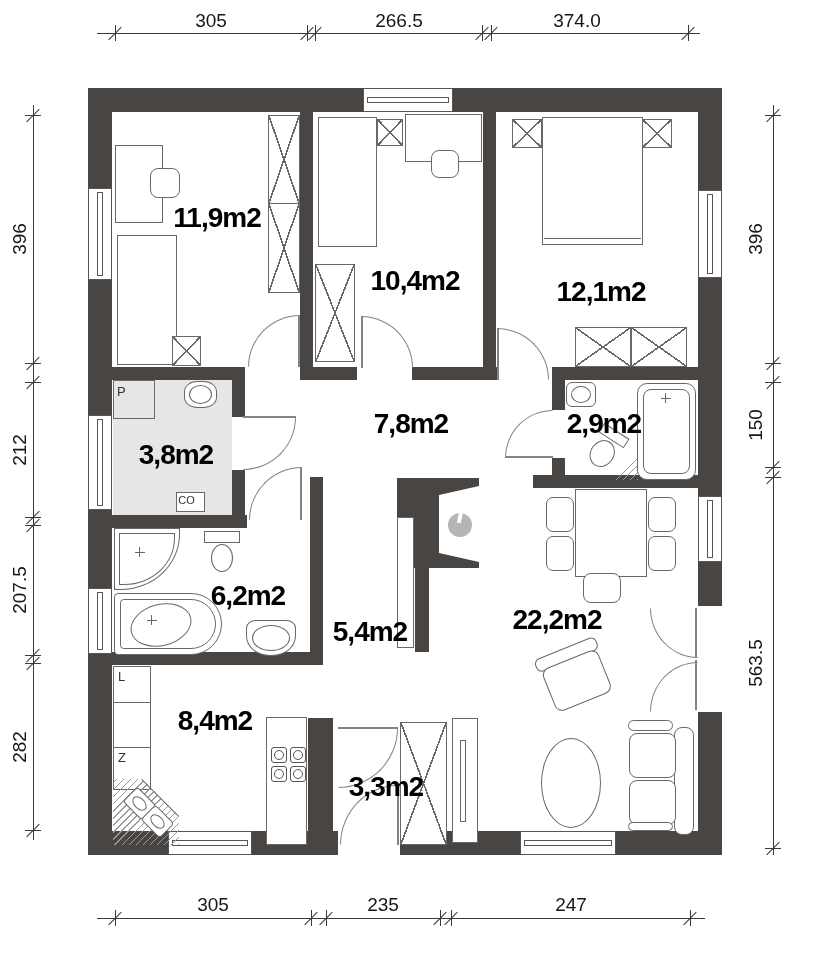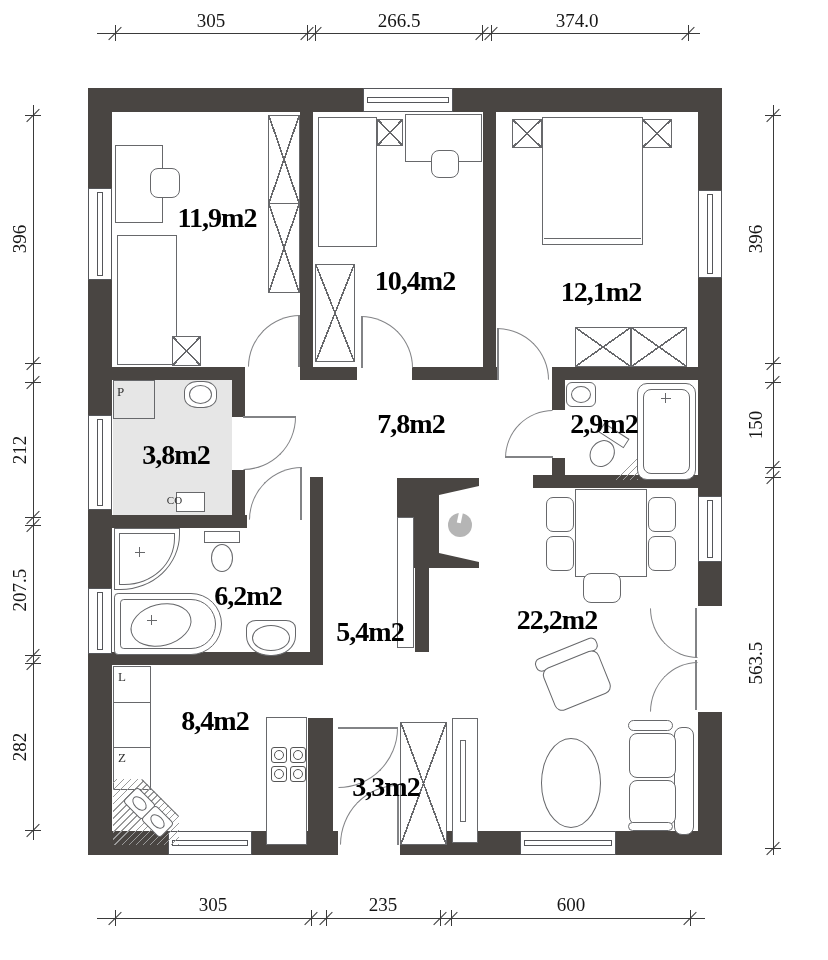--- a/index.html
+++ b/index.html
@@ -1,17 +1,17 @@
 <!DOCTYPE html>
 <html style="--wall: #494542; --util-floor: #e6e6e6; --fire-dot: #b5b5b5;"><head>
 <meta charset="utf-8">
 <style>
   html,body{margin:0;padding:0;background:#fff;}
   .plan{position:relative;width:828px;height:960px;background:#fff;overflow:hidden;
-        font-family:Liberation Serif, serif;}
+        font-family:Liberation Sans, sans-serif;}
   .abs{position:absolute;}
   .wall{position:absolute;background:var(--wall,#494542);}
   .o{position:absolute;border:1.3px solid #67686b;background:#fff;box-sizing:border-box;}
   .nb{background:transparent;}
   .r4{border-radius:4px;} .r6{border-radius:6px;} .r8{border-radius:8px;} .r50{border-radius:50%;}
   .ln{position:absolute;background:#67686b;}
   .leaf{position:absolute;background:#828386;}
   .xbox{position:absolute;border:1.3px solid #67686b;background-color:#fff;box-sizing:border-box;
     background-image:
       linear-gradient(to top right, transparent calc(50% - .8px), #67686b calc(50% - .8px) calc(50% + .8px), transparent calc(50% + .8px)),
@@ -69,21 +69,21 @@
   <div class="tv" style="left:326px;top:910px;"></div>
   <div class="td" style="left:317px;top:918px;"></div>
   <div class="tv" style="left:440px;top:910px;"></div>
   <div class="td" style="left:431px;top:918px;"></div>
   <div class="tv" style="left:451px;top:910px;"></div>
   <div class="td" style="left:442px;top:918px;"></div>
   <div class="tv" style="left:690px;top:910px;"></div>
   <div class="td" style="left:681px;top:918px;"></div>
   <div class="dlabel" style="left:213px;top:905px;">305</div>
   <div class="dlabel" style="left:383px;top:905px;">235</div>
-  <div class="dlabel" style="left:571px;top:905px;">600</div>
+  <div class="dlabel" style="left:571px;top:905px;">247</div>
 
   <div class="dline" style="left:33px;top:105px;width:1px;height:735px;"></div>
   <div class="th" style="left:25px;top:115px;"></div>
   <div class="td" style="left:24px;top:115px;"></div>
   <div class="th" style="left:25px;top:363px;"></div>
   <div class="td" style="left:24px;top:363px;"></div>
   <div class="th" style="left:25px;top:382px;"></div>
   <div class="td" style="left:24px;top:382px;"></div>
   <div class="th" style="left:25px;top:517px;"></div>
   <div class="td" style="left:24px;top:517px;"></div>
@@ -203,21 +203,21 @@
   <div class="ln" style="left:147px;top:620px;width:10px;height:1px;"></div>
   <div class="ln" style="left:151px;top:615px;width:1px;height:10px;"></div>
   <div class="o" style="left:246px;top:620px;width:50px;height:36px;border-radius:10px 10px 24px 24px / 8px 8px 20px 20px;"></div>
   <div class="o r50" style="left:252px;top:625px;width:38px;height:26px;"></div>
 
   <div class="o nb" style="left:113px;top:380px;width:42px;height:39px;"></div>
   <div class="small" style="left:117px;top:384px;">P</div>
   <div class="o" style="left:184px;top:381px;width:33px;height:27px;border-radius:40%;"></div>
   <div class="o r50" style="left:189px;top:385px;width:23px;height:19px;"></div>
   <div class="o" style="left:176px;top:492px;width:29px;height:20px;"></div>
-  <div class="tiny" style="left:160px;top:492px;width:29px;height:16px;">CO</div>
+  <div class="tiny" style="left:172px;top:492px;width:29px;height:16px;">CO</div>
 
   <div class="o" style="left:113px;top:666px;width:38px;height:124px;"></div>
   <div class="ln" style="left:113px;top:702px;width:38px;height:1px;"></div>
   <div class="ln" style="left:113px;top:747px;width:38px;height:1px;"></div>
   <div class="small" style="left:118px;top:669px;">L</div>
   <div class="small" style="left:118px;top:750px;">Z</div>
   <div class="hatch" style="left:113px;top:779px;width:66px;height:66px;clip-path:polygon(0 0,44% 0,100% 56%,100% 100%,0 100%);"></div>
   <div class="ln" style="left:142px;top:779px;width:52px;height:1px;transform:rotate(45deg);transform-origin:0 0;"></div>
   <div class="o r4" style="left:126px;top:793px;width:27px;height:21px;transform:rotate(45deg);">
       <i class="bdot"></i>

